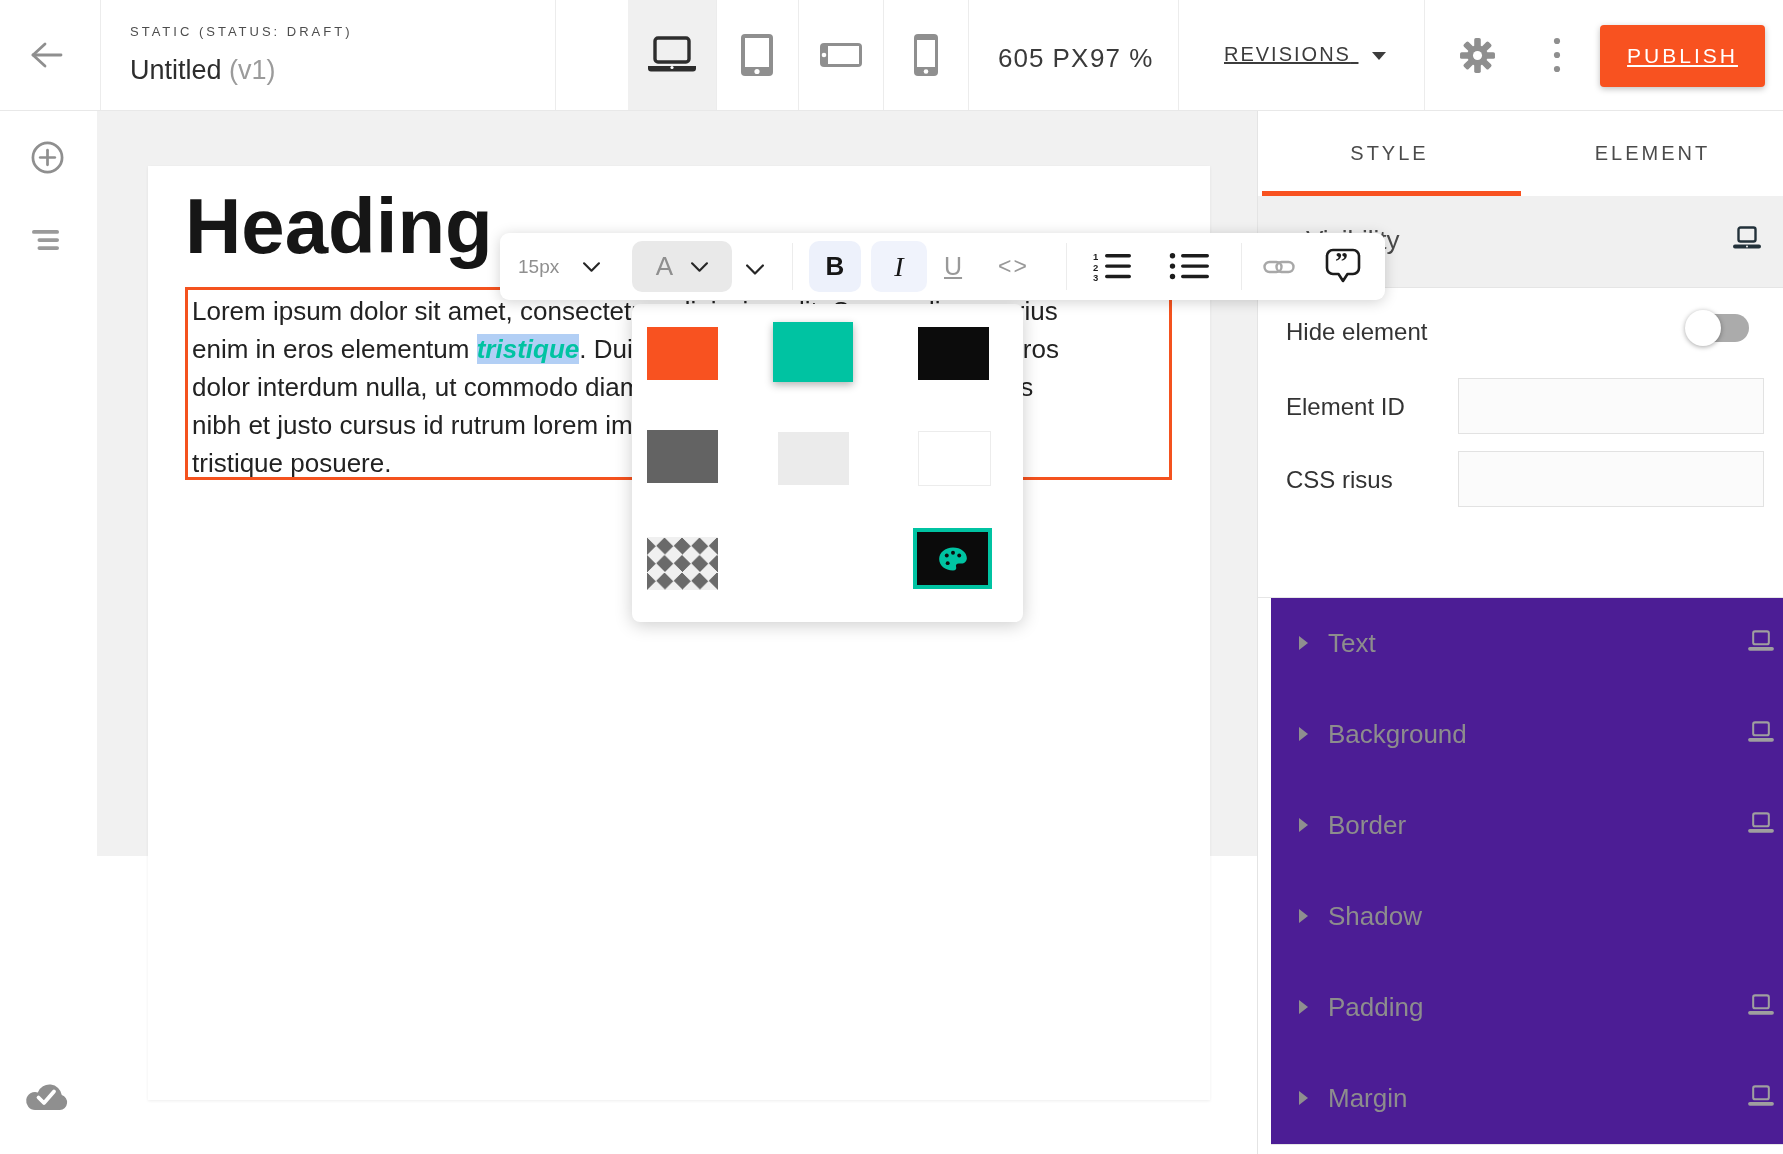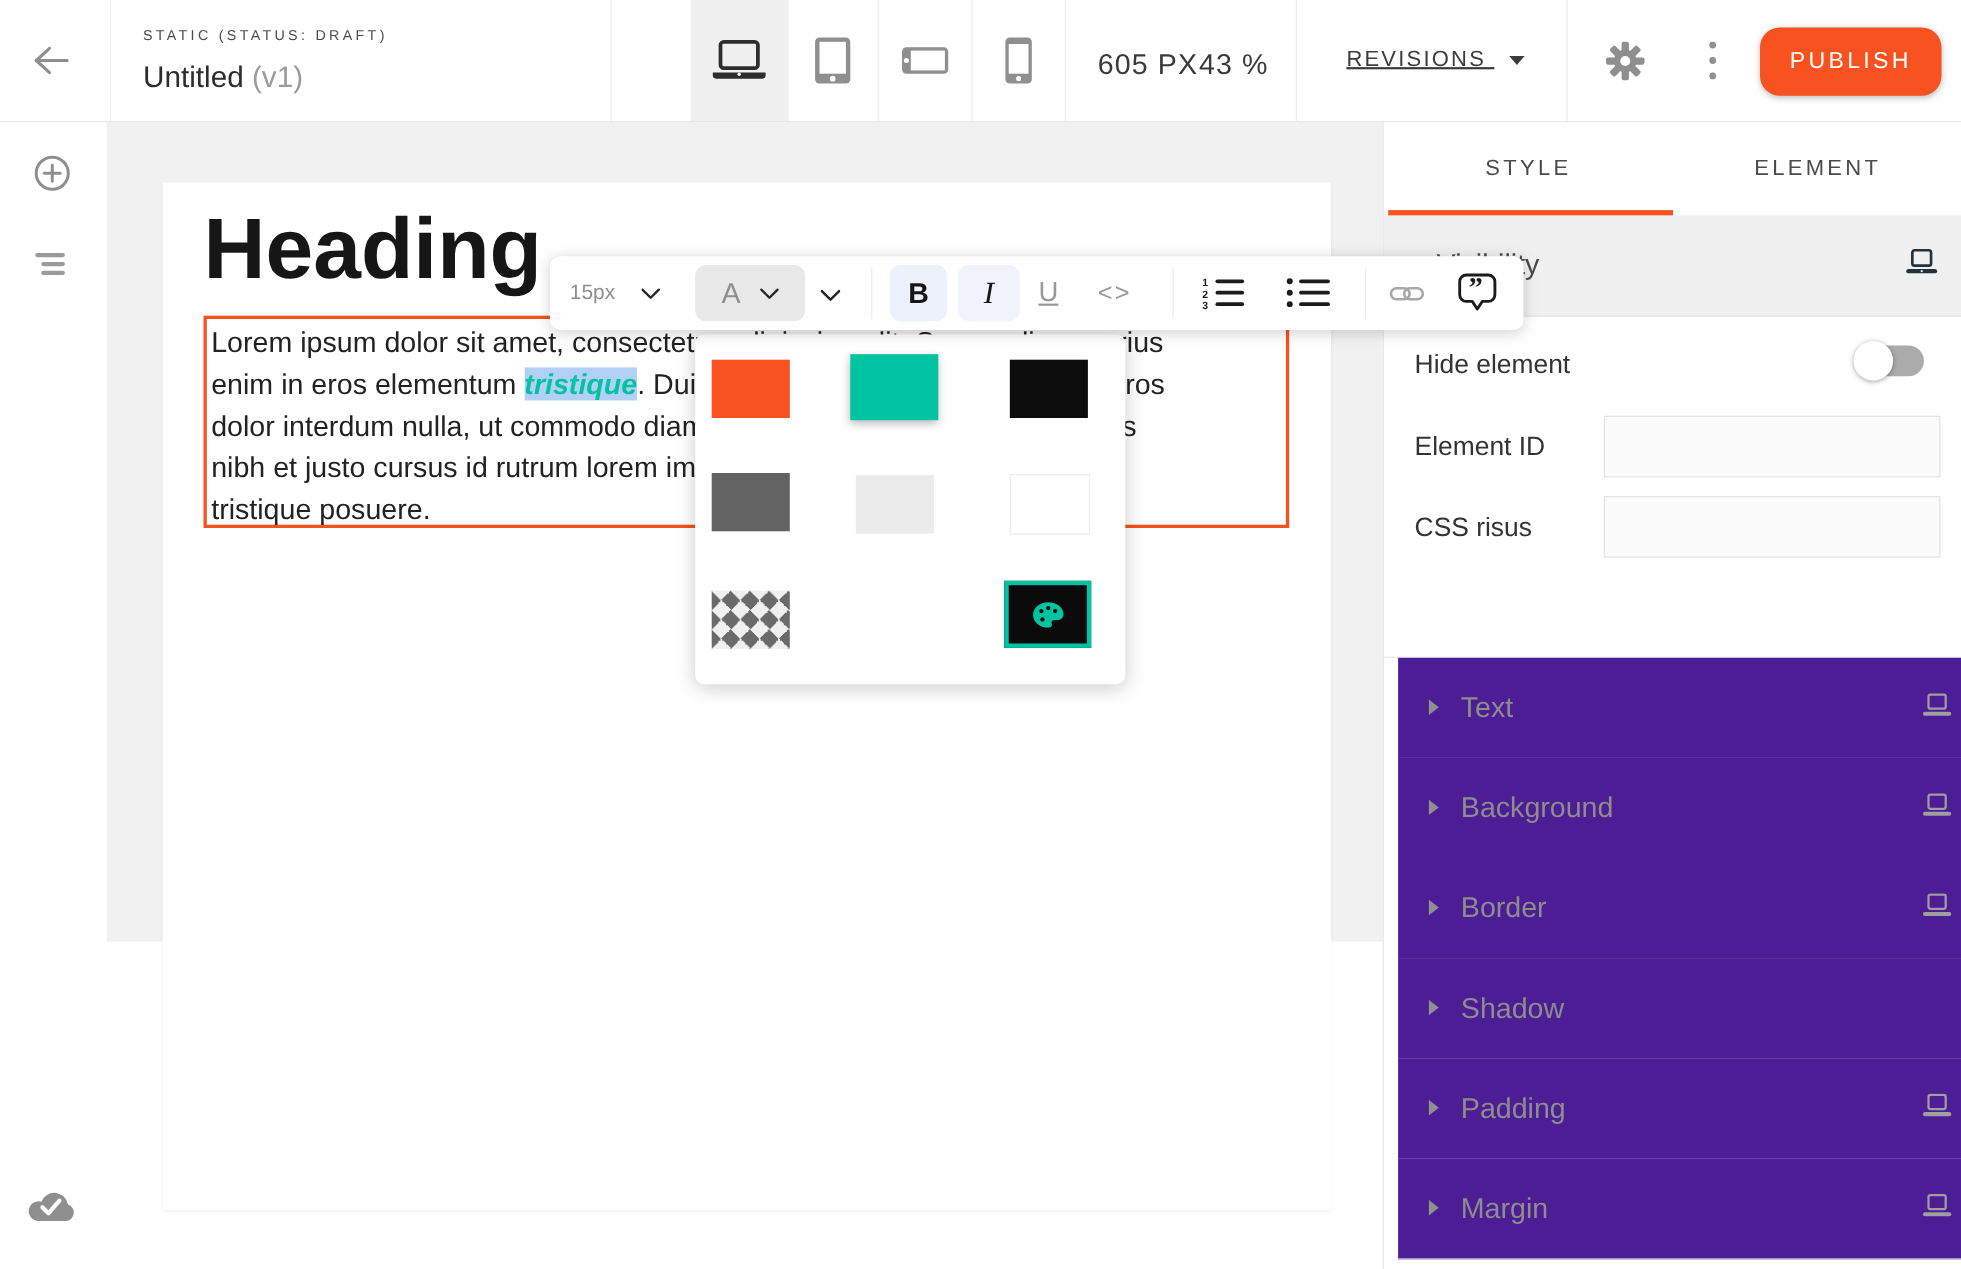--- a/index.html
+++ b/index.html
@@ -12,23 +12,23 @@
   .vdiv{width:1px;background:#ececec;top:0;height:110px;}
   .status-label{font-size:13px;letter-spacing:3px;color:#4d4d4d;}
   .doc-title{font-size:27px;color:#2d2d2d;}
   .doc-title .ver{color:#9b9b9b;}
   .devcell{top:0;height:110px;display:flex;align-items:center;justify-content:center;}
   .devcell.active{background:#f0f0f0;}
   .zoominfo{font-size:26px;color:#3a3a3a;letter-spacing:1px;top:43px;}
   .revisions{font-size:20px;letter-spacing:2px;color:#3c3c3c;top:43px;cursor:pointer;}
   .caret-down{display:inline-block;width:0;height:0;border-left:7px solid transparent;
     border-right:7px solid transparent;border-top:8px solid #3c3c3c;margin-left:14px;vertical-align:middle;}
-  .publish{left:1600px;top:25px;width:165px;height:62px;border:none;border-radius:18px;
+  .publish{left:1600px;top:25px;width:165px;height:62px;border:none;border-radius:4px;
     color:#fff;font-size:21px;letter-spacing:3px;font-family:"Liberation Sans",sans-serif;
-    box-shadow:0 2px 6px rgba(0,0,0,.25);cursor:pointer;}
+    box-shadow:0 2px 6px rgba(0,0,0,.25);cursor:pointer;text-decoration:underline;}
 
   
   .rail{left:0;top:110px;width:97px;height:1044px;background:#fff;z-index:20;}
 
   
   .card{left:148px;top:166px;width:1062px;height:934px;background:#fff;box-shadow:0 1px 3px rgba(0,0,0,.07);}
   .heading{left:37px;top:16px;font-size:78px;font-weight:700;color:#161616;line-height:1.15;text-align:center;}
   .selbox{left:37px;top:121px;width:981px;height:187px;border:3px solid #f4521e;}
   .para{left:4px;top:2px;right:4px;font-size:26px;line-height:38px;color:#222;}
   .pline{white-space:nowrap;}
@@ -132,21 +132,21 @@
     <div class="ab devcell" style="left:883px;width:85px;">
       <svg width="26" height="44" viewBox="0 0 26 44">
         <rect x="1" y="1" width="24" height="42" rx="4" fill="#8f8f8f"></rect>
         <rect x="4" y="7" width="18" height="27" fill="#fff"></rect>
         <circle cx="13" cy="38.5" r="2.3" fill="#fff"></circle>
       </svg>
     </div>
     <div class="ab vdiv" style="left:968px;"></div>
 
     <span class="ab zoominfo" style="left:998px;">605 PX</span>
-    <span class="ab zoominfo" style="left:1090px;">43 %</span>
+    <span class="ab zoominfo" style="left:1090px;">97 %</span>
 
     <div class="ab vdiv" style="left:1178px;"></div>
 
     <div class="ab revisions" style="left:1224px;text-decoration:underline;">
       <span>REVISIONS</span>
       <span class="caret-down"></span>
     </div>
 
     <div class="ab vdiv" style="left:1424px;"></div>
 

